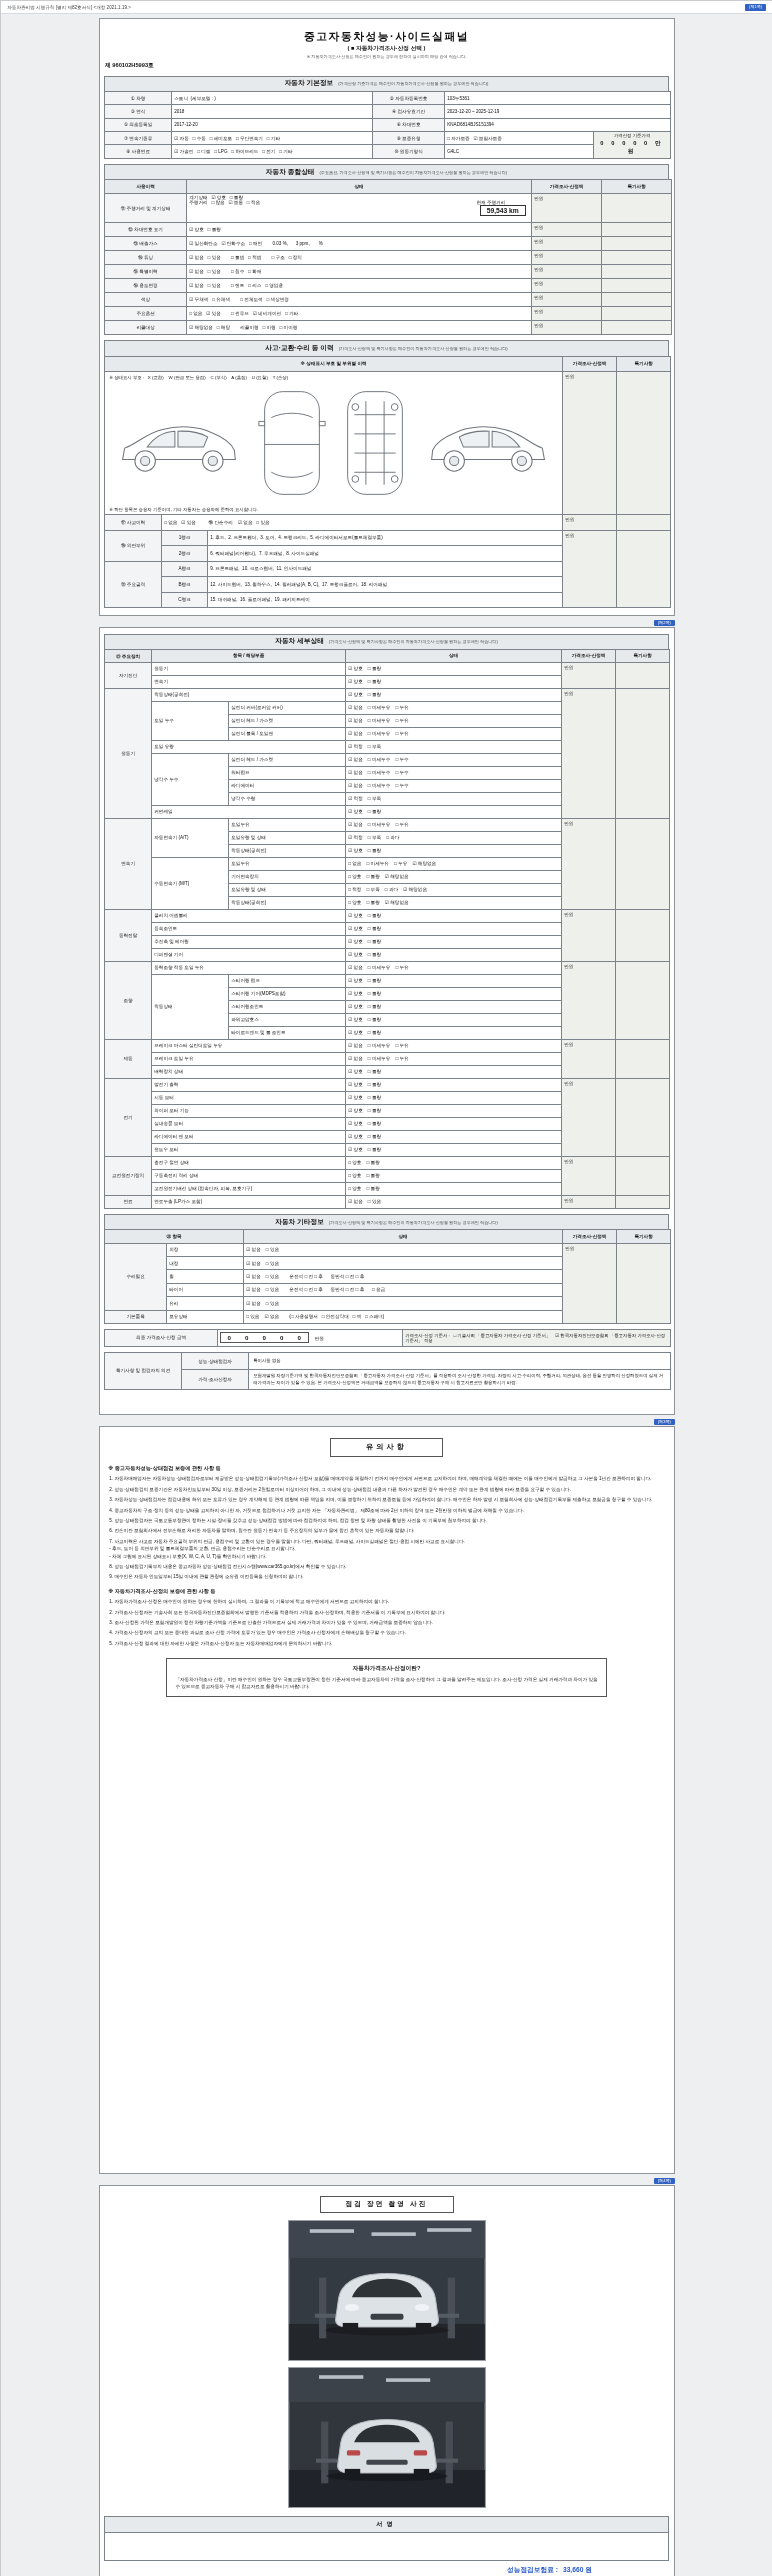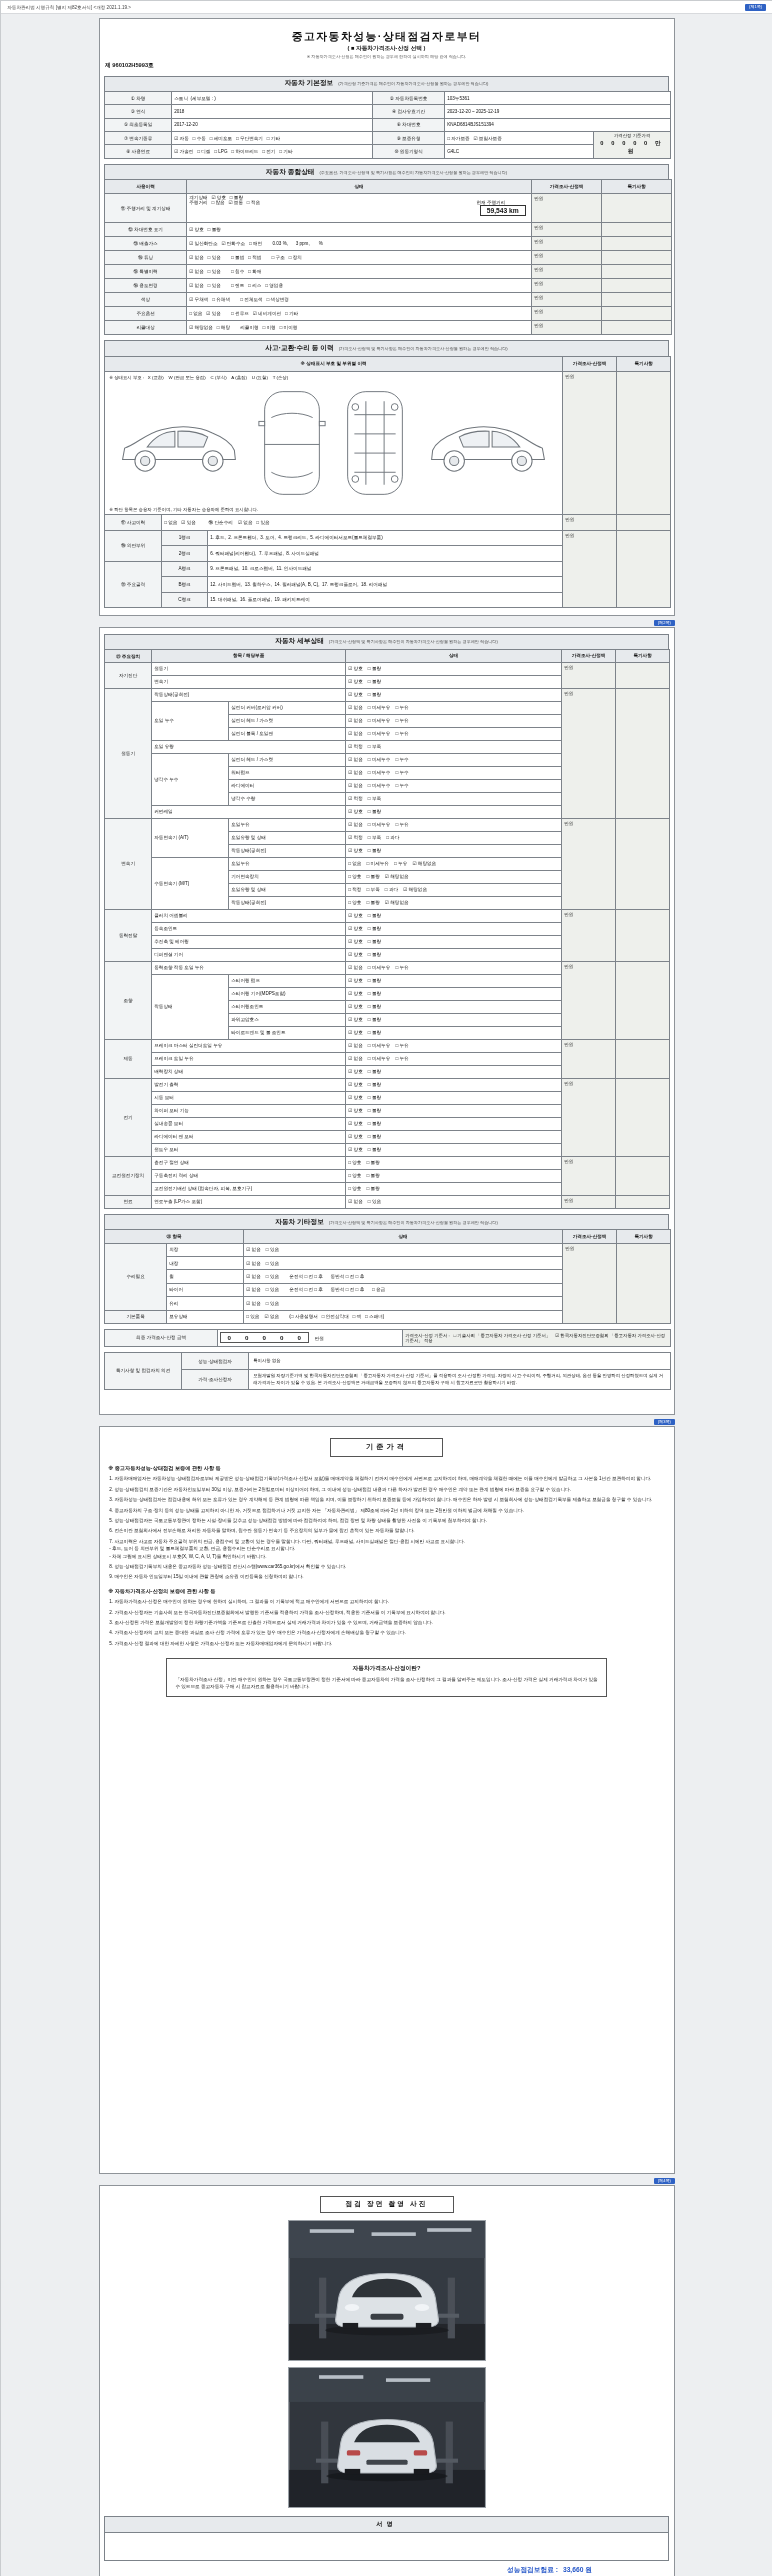--- a/index.html
+++ b/index.html
@@ -72,21 +72,21 @@
 <div class="canvas">
 
   <div class="topbar">
     <span class="form-ref">자동차관리법 시행규칙 [별지 제82호서식] &lt;개정 2021.1.19.&gt;</span>
     <span class="badge">(제1쪽)</span>
   </div>
 
   <div class="badge-row"></div>
   <div class="page p1">
 
-    <div class="doc-title">중고자동차성능·상태점검자로부터</div>
+    <div class="doc-title">중고자동차성능·사이드실패널</div>
     <div class="doc-sub">( ■ 자동차가격조사·산정 선택 )</div>
     <div class="doc-note">※ 자동차가격조사·산정은 매수인이 원하는 경우에 한하여 실시하며 해당 란에 적습니다.</div>
     <div class="doc-no">제 960102H5993호</div>
 
     <div class="sec-bar">
       <span>자동차 기본정보</span>
       <span class="sec-note">(가격산정 기준가격은 매수인이 자동차가격조사·산정을 원하는 경우에만 적습니다)</span>
     </div>
     <table class="t-basic">
       <colgroup>
@@ -827,21 +827,21 @@
         <td class="op-text">보험개발원 차량기준가액 및 한국자동차진단보증협회 「중고자동차 가격조사·산정 기준서」를 적용하여 조사·산정한 가격임. 차량의 사고·수리이력, 주행거리, 외관상태, 옵션 등을 반영하여 산정하였으며 실제 거래가격과는 차이가 있을 수 있음. 본 가격조사·산정액은 거래금액을 보증하지 않으며 중고자동차 구매 시 참고자료로만 활용하시기 바람.</td>
       </tr>
     </tbody>
       </table>
   </div>
 
   <div class="badge-row">
     <span class="badge">(제3쪽)</span>
   </div>
   <div class="page p3">
-    <div class="notice-title-box">기준가격</div>
+    <div class="notice-title-box">유의사항</div>
 
     <div class="notice-heading">※ 중고자동차성능·상태점검 보증에 관한 사항 등</div>
     <div>
 
         <div class="notice-item">1. 자동차매매업자는 자동차성능·상태점검자로부터 제공받은 성능·상태점검기록부(가격조사·산정서 포함)를 매매계약을 체결하기 전까지 매수인에게 서면으로 고지하여야 하며, 매매계약을 체결한 때에는 이를 매수인에게 발급하고 그 사본을 1년간 보관하여야 합니다.</div>
 
         <div class="notice-item">2. 성능·상태점검의 보증기간은 자동차인도일부터 30일 이상, 보증거리는 2천킬로미터 이상이어야 하며, 그 이내에 성능·상태점검 내용과 다른 하자가 발견된 경우 매수인은 계약 또는 관계 법령에 따라 보증을 요구할 수 있습니다.</div>
 
         <div class="notice-item">3. 자동차성능·상태점검자는 점검내용에 허위 또는 오류가 있는 경우 계약해제 등 관계 법령에 따른 책임을 지며, 이를 보장하기 위하여 보증보험 등에 가입하여야 합니다. 매수인은 하자 발생 시 보험회사에 성능·상태점검기록부를 제출하고 보험금을 청구할 수 있습니다.</div>
 

